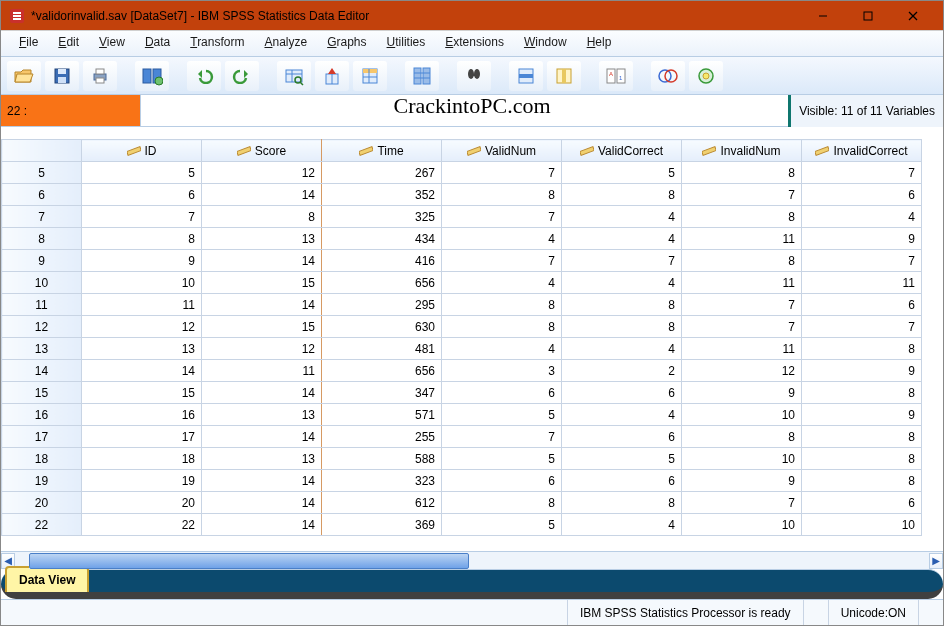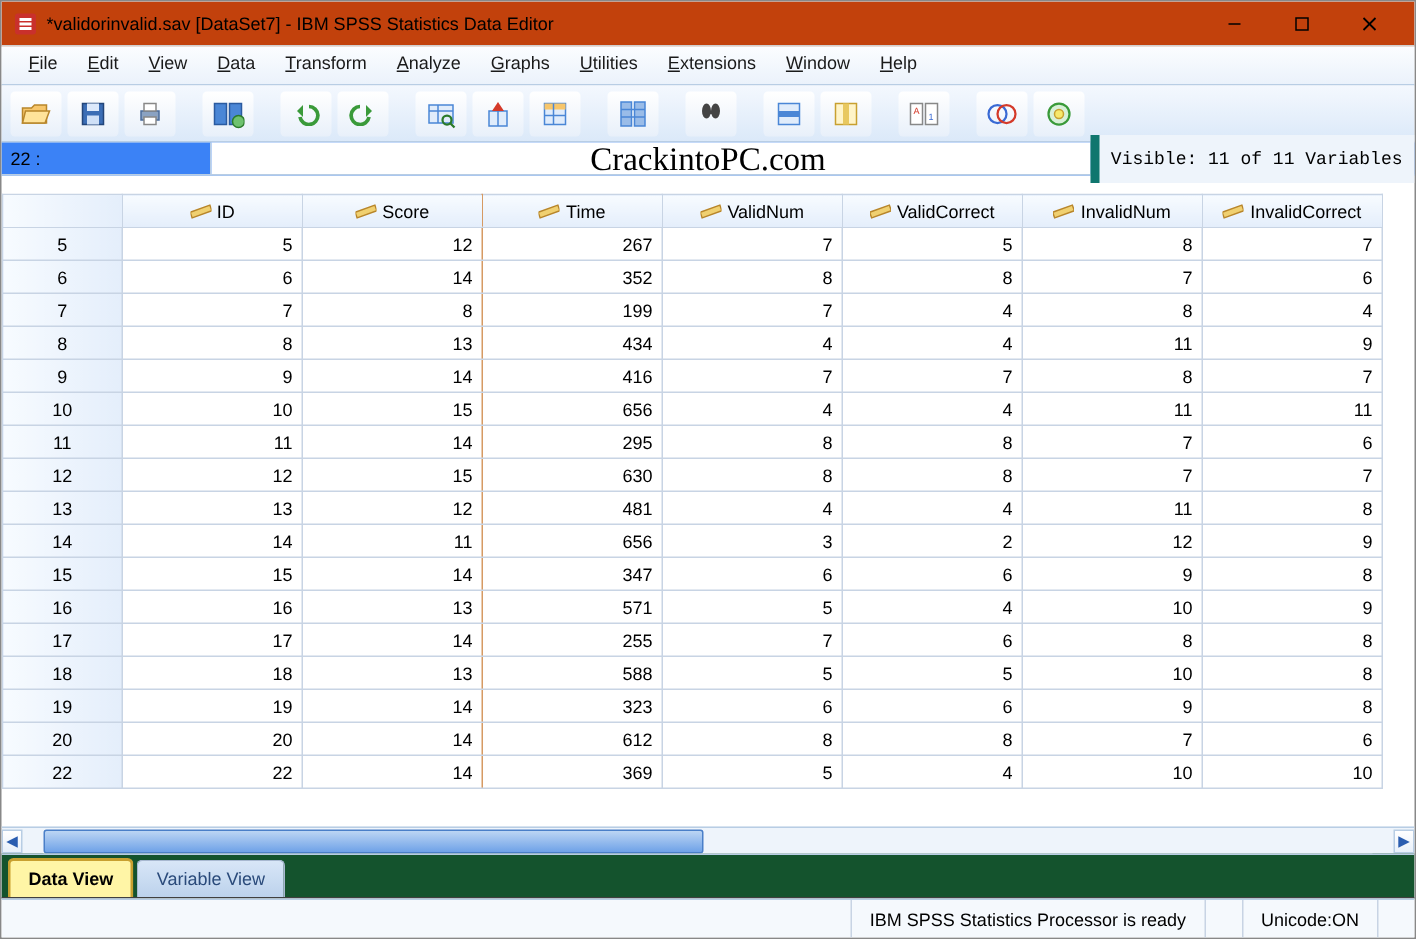--- a/index.html
+++ b/index.html
@@ -16,24 +16,24 @@
   .menubar { height: 26px; background: linear-gradient(#fbfdff,#ebf2fb); display: flex; align-items: flex-start; padding: 4px 8px; border-bottom: 1px solid #b8cde4; }
   .menubar span { margin: 0 10px; color: #1a1a1a; cursor: default; }
   .menubar span u { text-decoration: underline; }
 
   
   .toolbar { height: 38px; background: linear-gradient(#f4f8fe,#dbe9f9); display: flex; align-items: center; padding: 2px 6px; gap: 4px; border-bottom: 1px solid #b8cde4; }
   .tbtn { width: 34px; height: 30px; border: 0 solid #a8c0de; border-radius: 3px; background: linear-gradient(#fff,#e8f0fa); display:flex; align-items:center; justify-content:center; cursor:default;}
   .tsep { width: 10px; }
 
   
-  .formulabar { height: 22px; background: #3b82f6; display: flex; align-items: center; border-bottom:1px solid #b8cde4; font-size:12px; position:relative;}
+  .formulabar { height: 32px; background: #f97316; display: flex; align-items: center; border-bottom:1px solid #b8cde4; font-size:12px; position:relative;}
   .formulabar .cellref { width: 140px; padding-left: 6px; border-right: 1px solid #b8cde4; height:100%; display:flex; align-items:center; }
   .formulabar .cellinput { flex:1; height:100%; padding:2px 4px; border:0; background:#fff; font-size:12px; }
-  .formulabar .visible { padding: 16px 8px; border-left: 6px solid #0f766e; height:100%; display:flex; align-items:center; background:#eef4fb;font-family:Liberation Mono, monospace;}
+  .formulabar .visible { padding: 16px 8px; border-left: 3px solid #0f766e; height:100%; display:flex; align-items:center; background:#eef4fb;}
   .overlaytext { position:absolute; left:50%; transform:translateX(-50%); top:-2px; font-family: Georgia, 'Times New Roman', serif; font-size: 22px; color:#000; font-weight:normal; pointer-events:none; z-index:50;}
 
   
   .grid-wrap { flex:1; overflow:hidden; display:flex; flex-direction:column;margin-top:12px; }
   .grid { flex:1; overflow:auto; }
   table { border-collapse: collapse; table-layout: fixed; }
   th, td { border: 1px solid #c8d4e4; font-size: 12px; height: 22px; padding: 0 6px; white-space: nowrap; }
   th { background: linear-gradient(#f7fbff,#e4eefb); font-weight: normal; color:#000; text-align:center; position:relative; }
   td { text-align: right; background:#fff; }
   .rowhdr { background: linear-gradient(to right,#f7fbff,#e4eefb); text-align:center; color:#000; width:80px; min-width:80px; }
@@ -43,21 +43,21 @@
   .ruler-icon { display:inline-block; width:14px; height:10px; margin-right:4px; vertical-align:middle;}
   .ruler-icon svg { display:block;}
 
   
   .hscroll-area { height: 18px; background:#eef4fb; border-top:1px solid #b8cde4; display:flex; align-items:center; }
   .hsbar { position:relative; flex:1; height:16px; background:#eef4fb; margin:0 14px;}
   .hsbar .thumb { position:absolute; left:0; width:440px; height:16px; background:linear-gradient(#bcd5f3,#6fa2e8); border:1px solid #4a7fc8; border-radius:2px;}
   .hsarrow { width:14px; height:16px; display:flex; align-items:center; justify-content:center; color:#2a5db0; font-size:10px; border:1px solid #b8cde4; background:linear-gradient(#fff,#e8f0fa);}
 
   
-  .tabs { height: 30px; background:#14532d; display:flex; align-items:flex-end; padding: 0 4px; border-top:1px solid #b8cde4; border-bottom:1px solid #404040;}
+  .tabs { height: 30px; background:#0c4a6e; display:flex; align-items:flex-end; padding: 0 4px; border-top:1px solid #b8cde4; border-bottom:7px solid #404040;border-radius:15px;}
   .tab { padding: 5px 12px; border:1px solid #a8b8d0; border-bottom:none; margin-right:2px; font-size:12px; border-top-left-radius:4px; border-top-right-radius:4px; cursor:default;}
   .tab.active { background:#fff5a6; font-weight:bold; border-color:#c8a030; border-width:2px;}
   .tab.inactive { background: linear-gradient(#d8e6f7,#bcd2ec); color:#2a4a7a;}
 
   
   .statusbar { height: 26px; background:#f5f9fd; display:flex; align-items:center; border-top:1px solid #b8cde4; font-size:12px;}
   .status-seg { border-left:1px solid #c8d4e4; height:100%; display:flex; align-items:center; padding:0 12px;}
   .status-fill { flex:1; }
 </style>
 </head>
@@ -282,21 +282,21 @@
             <td>352</td>
             <td>8</td>
             <td>8</td>
             <td>7</td>
             <td>6</td>
           </tr>
           <tr>
             <td class="rowhdr">7</td>
             <td>7</td>
             <td class="sel-col">8</td>
-            <td>199</td>
+            <td>325</td>
             <td>7</td>
             <td>4</td>
             <td>8</td>
             <td>4</td>
           </tr>
           <tr>
             <td class="rowhdr">8</td>
             <td>8</td>
             <td class="sel-col">13</td>
             <td>434</td>
@@ -442,21 +442,20 @@
     <div class="hsarrow">◀</div>
     <div class="hsbar">
         <div class="thumb"></div>
       </div>
     <div class="hsarrow">▶</div>
   </div>
 </div>
 
 <div class="tabs">
   <div class="tab active">Data View</div>
-  <div class="tab inactive">Variable View</div>
 </div>
 
 <div class="statusbar">
   <div class="status-fill"></div>
   <div class="status-seg">IBM SPSS Statistics Processor is ready</div>
   <div class="status-seg" style="width:20px"></div>
   <div class="status-seg">Unicode:ON</div>
   <div class="status-seg" style="width:20px"></div>
 </div>
 

